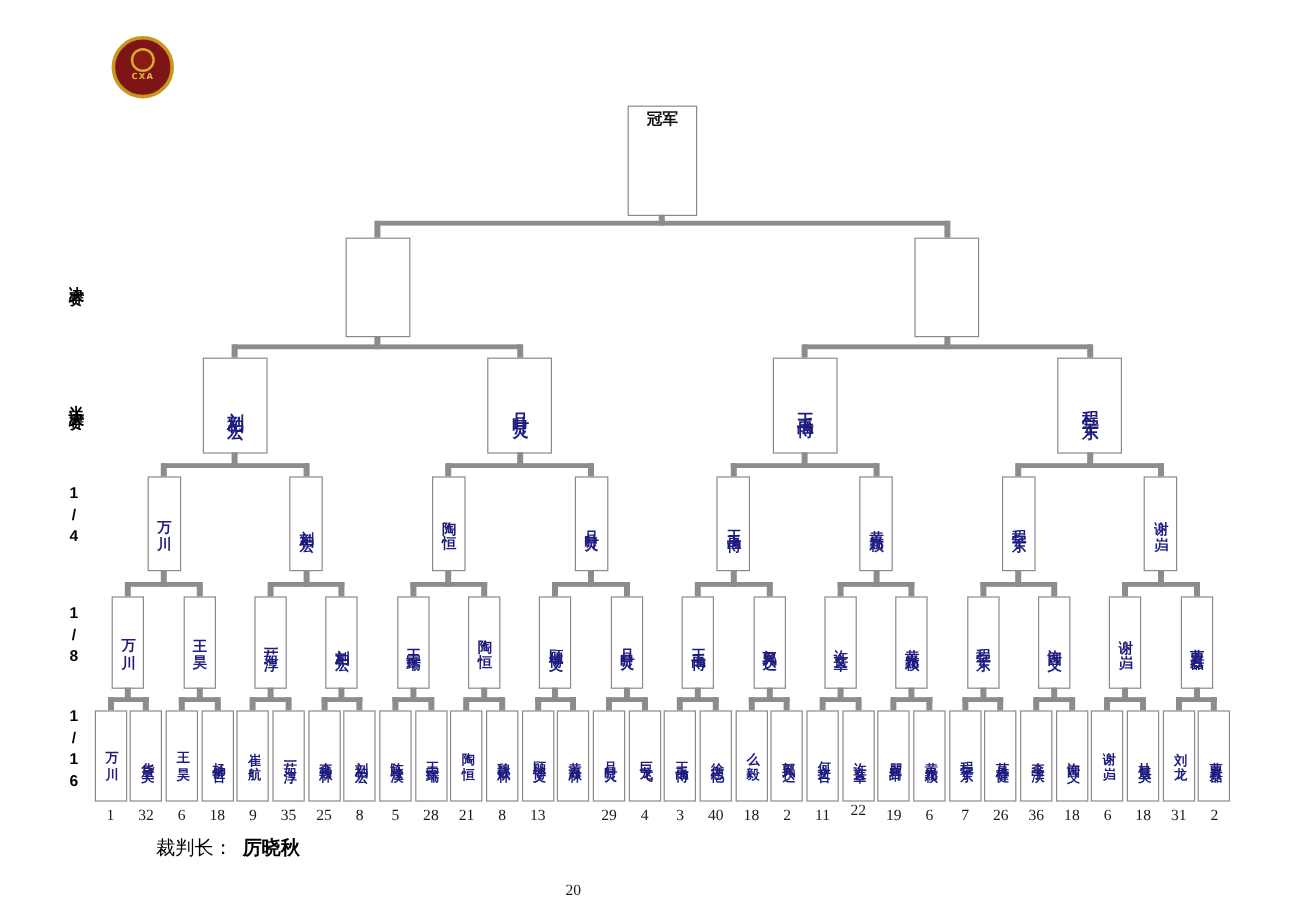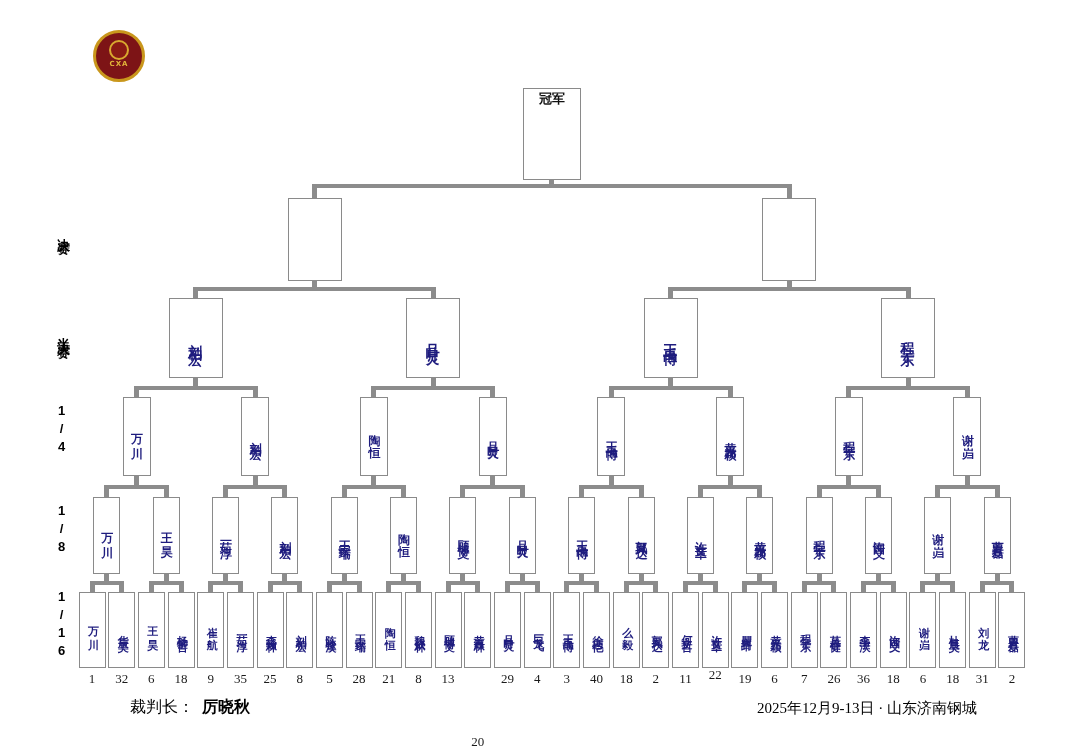--- a/index.html
+++ b/index.html
@@ -384,14 +384,13 @@
       <div class="line" style="left: 920.456px; top: 581px; width: 5px; height: 11px; background: rgb(140, 140, 140);"></div>
       <div class="line" style="left: 950.133px; top: 581px; width: 5px; height: 11px; background: rgb(140, 140, 140);"></div>
       <div class="line" style="left: 980.31px; top: 581px; width: 33.677px; height: 4px; background: rgb(140, 140, 140);"></div>
       <div class="line" style="left: 994.649px; top: 573px; width: 5px; height: 12px; background: rgb(140, 140, 140);"></div>
       <div class="line" style="left: 979.81px; top: 581px; width: 5px; height: 11px; background: rgb(140, 140, 140);"></div>
       <div class="line" style="left: 1009.49px; top: 581px; width: 5px; height: 11px; background: rgb(140, 140, 140);"></div>
     </div>
   <div class="footer-left">
     <span>裁判长：</span><span class="ref-name">厉晓秋</span>
   </div>
-  <div class="footer-right">2025年12月9-13日 · 山东济南钢城</div>
 </div>
 
 </body></html>

